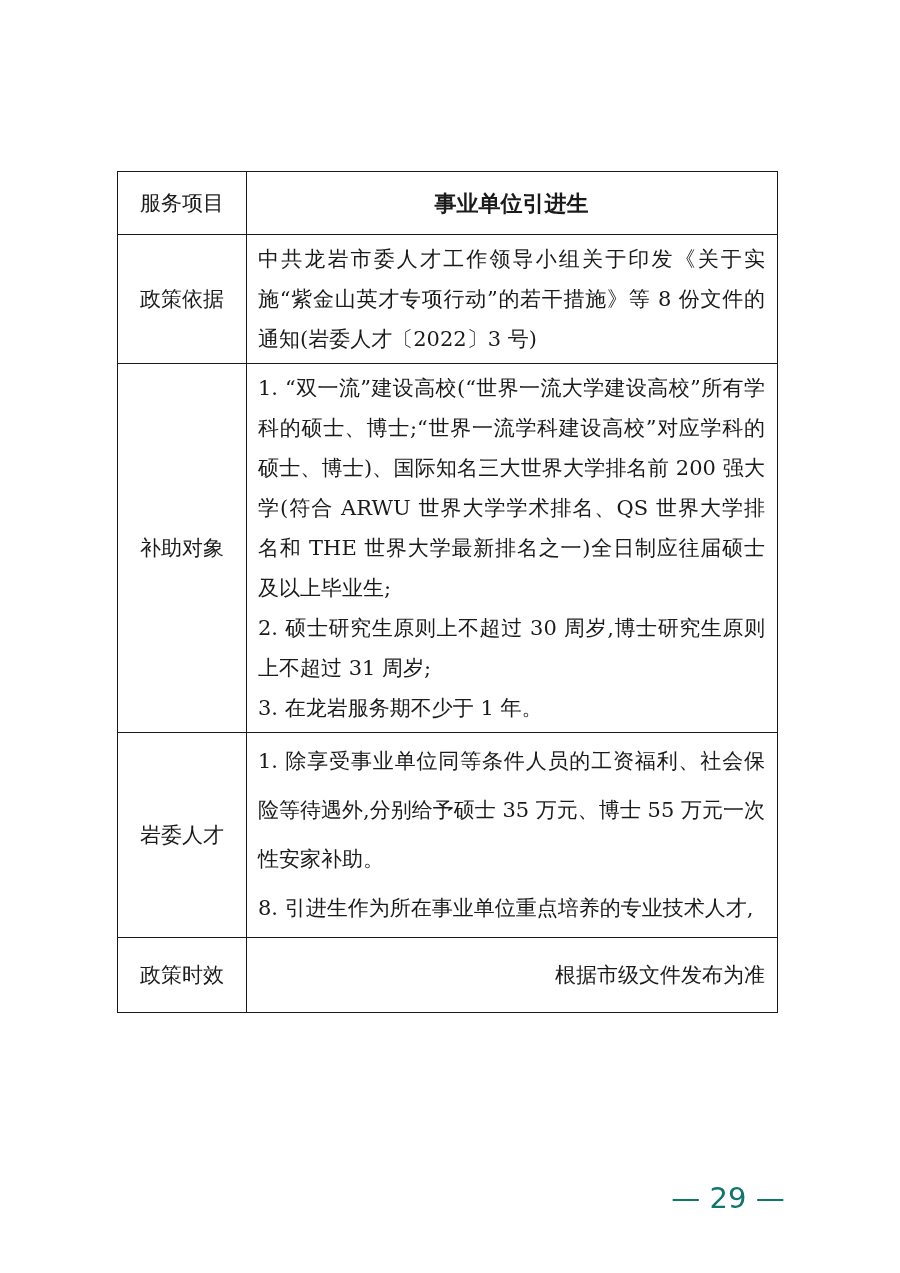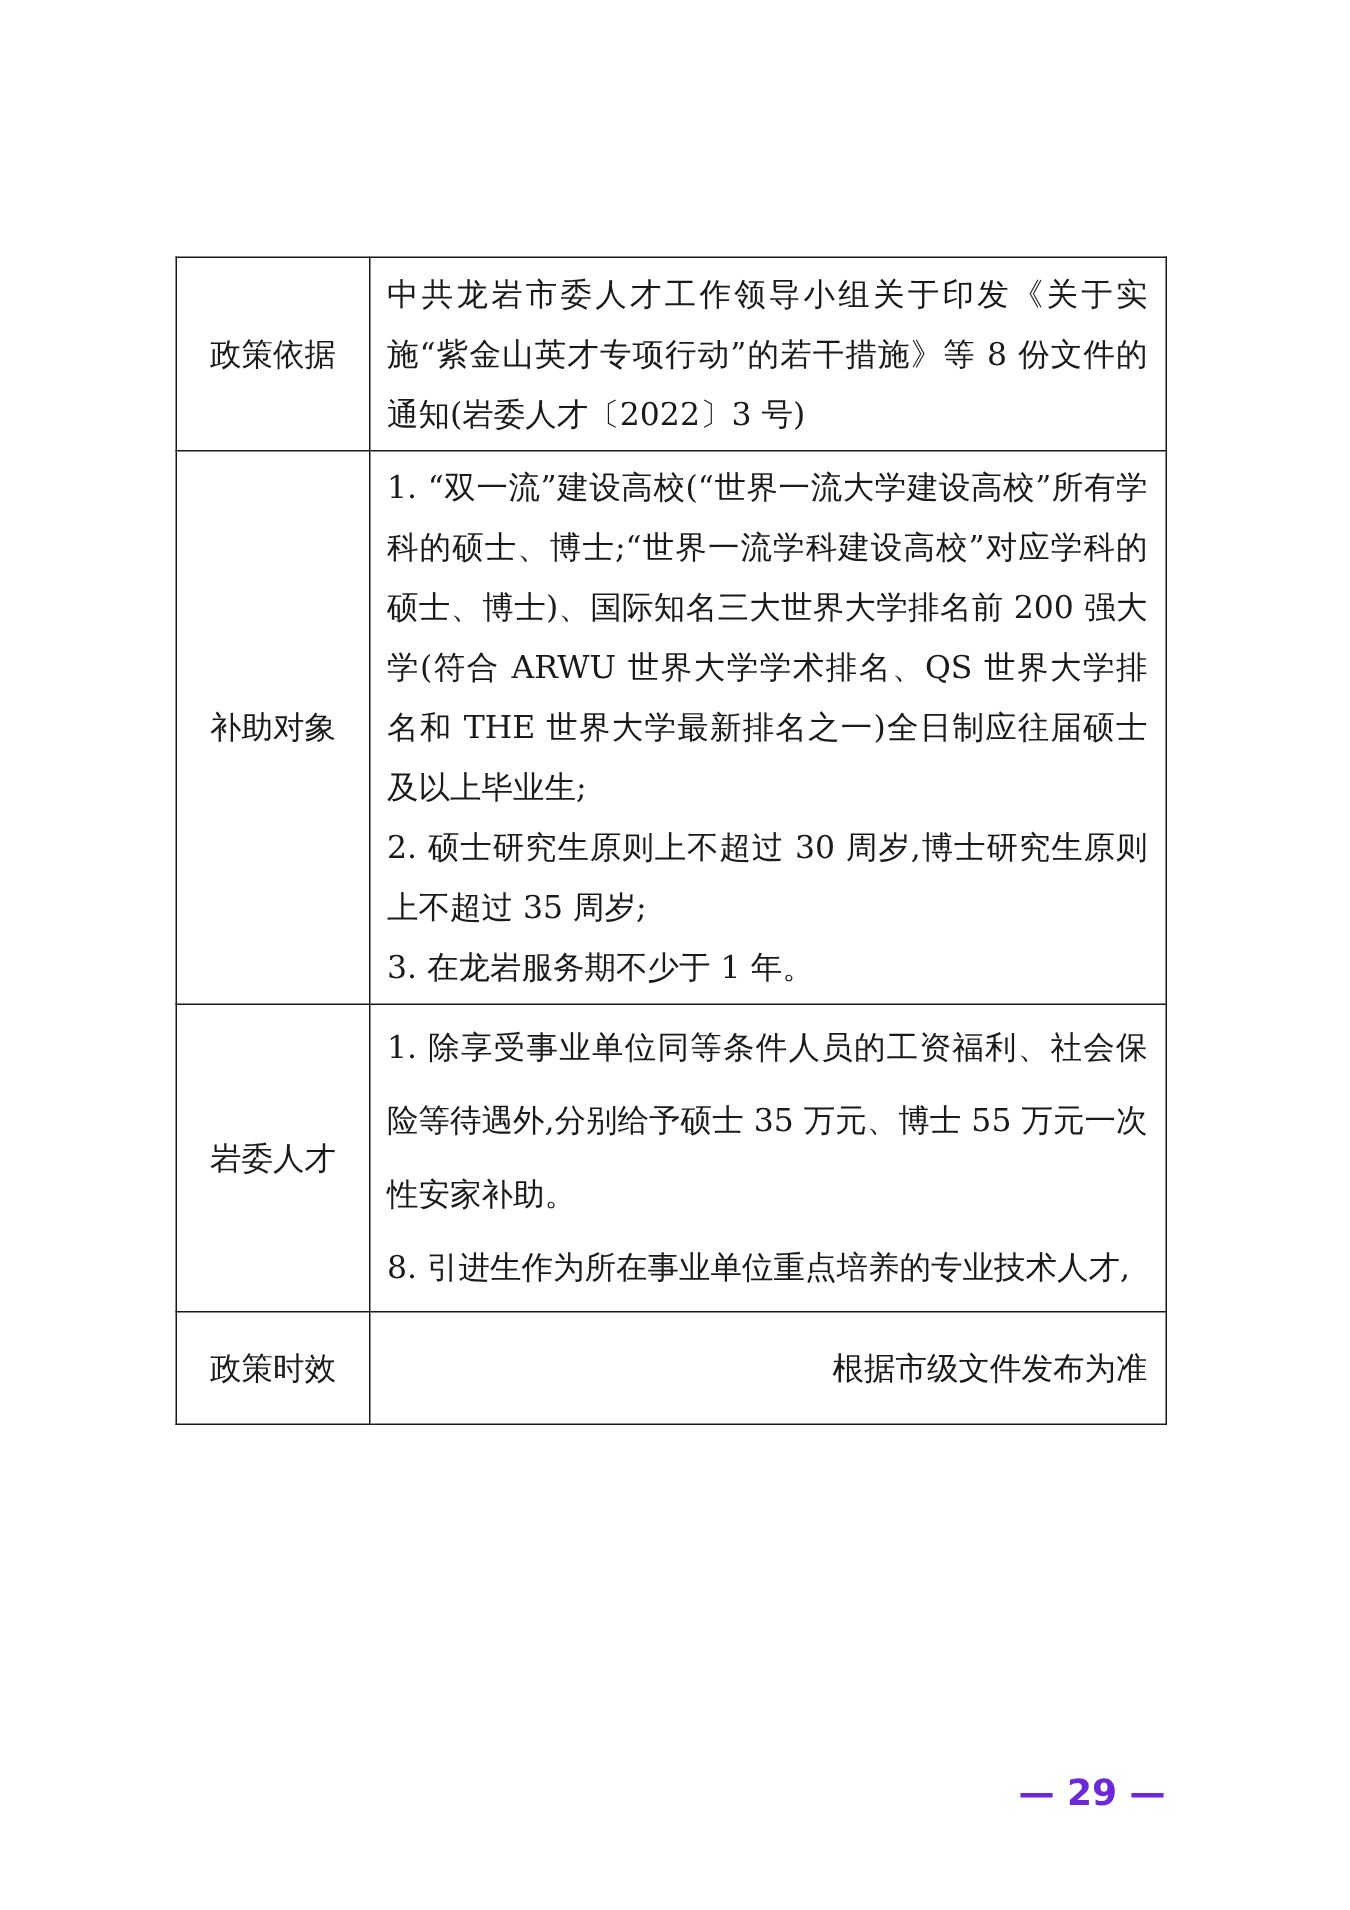--- a/index.html
+++ b/index.html
@@ -68,55 +68,62 @@
   tr.r4 td.content-cell p,
   tr.r5 td.content-cell p { text-align: right; }
 
   .page-number {
     position: absolute;
     left: 658px;
     top: 1181px;
     width: 140px;
     text-align: center;
     font-family: "DejaVu Sans", sans-serif;
-    font-size: 24px;
-    color: #6d28d9;
+    font-size: 29px;
+    color: #0f766e;
     white-space: nowrap;
-    font-weight: bold;
   }
 </style>
 </head>
 <body>
 
 <div class="page">
 
   <table class="policy-table">
     <colgroup>
         <col class="c1">
         <col class="c2">
       </colgroup>
 
     <tbody>
+        <tr class="r0">
+      <td class="label-cell">
+        <span>服务项目</span>
+      </td>
+      <td class="content-cell">
+        <p>事业单位引进生</p>
+      </td>
+    </tr>
 
     <tr class="r1">
       <td class="label-cell">
         <span>政策依据</span>
       </td>
       <td class="content-cell">
         <p>中共龙岩市委人才工作领导小组关于印发《关于实施“紫金山英才专项行动”的若干措施》等 8 份文件的通知(岩委人才〔2022〕3 号)</p>
       </td>
     </tr>
 
     <tr class="r2">
       <td class="label-cell">
         <span>补助对象</span>
       </td>
       <td class="content-cell">
         <p>1. “双一流”建设高校(“世界一流大学建设高校”所有学科的硕士、博士;“世界一流学科建设高校”对应学科的硕士、博士)、国际知名三大世界大学排名前 200 强大学(符合 ARWU 世界大学学术排名、QS 世界大学排名和 THE 世界大学最新排名之一)全日制应往届硕士及以上毕业生;</p>
-        <p>2. 硕士研究生原则上不超过 30 周岁,博士研究生原则上不超过 35 周岁;</p>
+        <p>2. 硕士研究生原则上不超过 30 周岁,博士研究生原则上不超过 31 周岁;</p>
         <p>3. 在龙岩服务期不少于 1 年。</p>
       </td>
     </tr>
 
     <tr class="r3">
       <td class="label-cell">
         <span>岩委人才</span>
       </td>
       <td class="content-cell">
         <p>1. 除享受事业单位同等条件人员的工资福利、社会保险等待遇外,分别给予硕士 35 万元、博士 55 万元一次性安家补助。</p>

